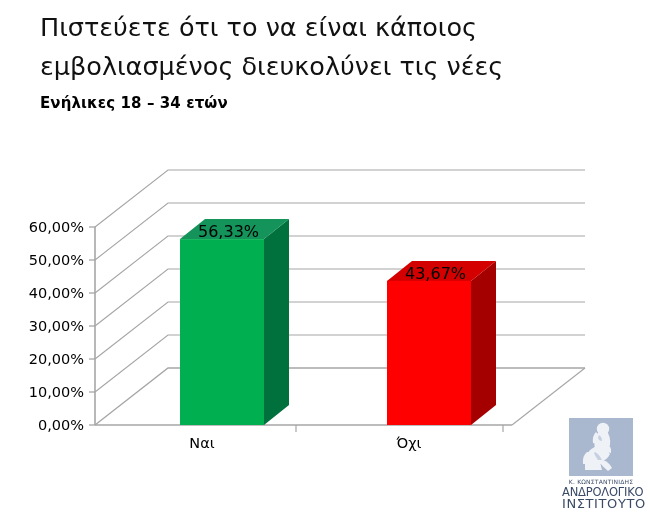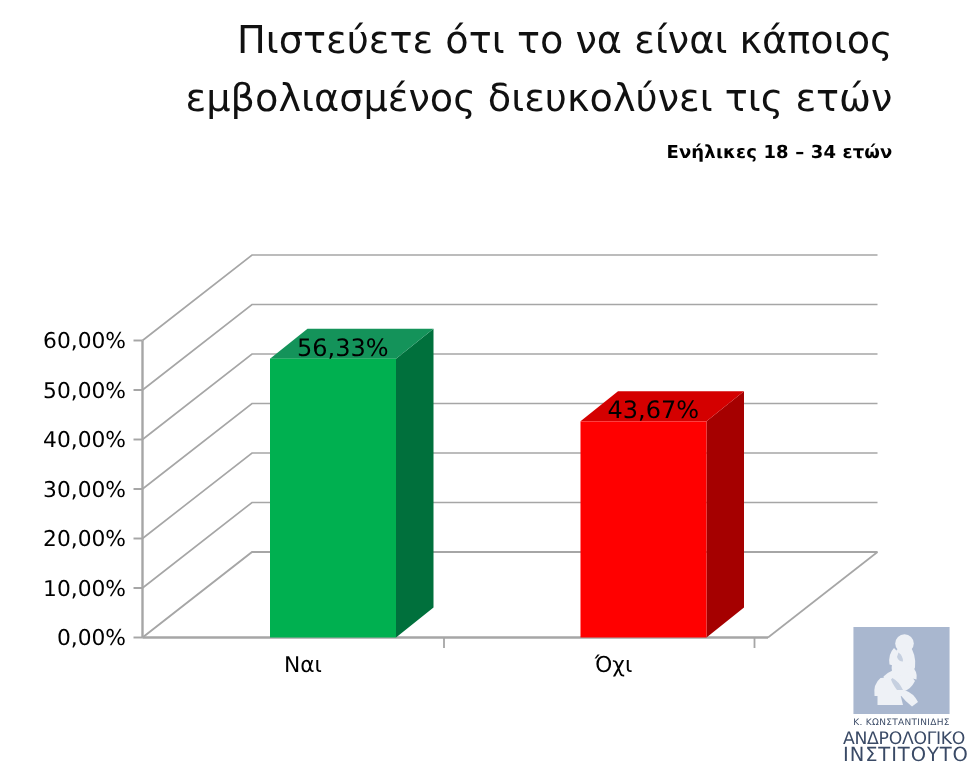--- a/index.html
+++ b/index.html
@@ -12,36 +12,36 @@
     height: 518px;
     position: relative;
     overflow: hidden;
     font-family: "DejaVu Sans", "Liberation Sans", sans-serif;
     color: #000000;
   }
 
   
   #title-block {
     position: absolute;
-    left: 55px;
+    left: 40px;
     top: 8px;
     width: 540px;
-    text-align: right;
+    text-align: left;
   }
   .chart-title-line {
     font-family: "DejaVu Sans", "Liberation Sans", sans-serif;
     font-size: 25.5px;
     font-weight: 400;
     line-height: 39px;
     color: #111111;
     white-space: nowrap;
   }
   #chart-subtitle {
     font-family: "DejaVu Sans", "Liberation Sans", sans-serif;
-    font-size: 12px;
+    font-size: 15px;
     font-weight: 700;
     color: #000000;
     margin-top: 8px;
     letter-spacing: 0.1px;
   }
 
   
   #plot-wrap {
     position: absolute;
     left: 0;
@@ -107,21 +107,21 @@
     color: #3a4a66;
     letter-spacing: 0.6px;
     line-height: 10px;
   }
 </style>
 </head>
 <body>
 
 <div id="title-block">
   <div class="chart-title-line">Πιστεύετε ότι το να είναι κάποιος</div>
-  <div class="chart-title-line">εμβολιασμένος διευκολύνει τις ετών</div>
+  <div class="chart-title-line">εμβολιασμένος διευκολύνει τις νέες</div>
   <div id="chart-subtitle">Ενήλικες 18 – 34 ετών</div>
 </div>
 
 <div id="plot-wrap">
   <svg id="plot-svg" width="650" height="300" viewBox="0 0 650 300">
     <g id="grid-layer">
         <path d="M95 67 L168 10 L585 10" fill="none" stroke="#a6a6a6" stroke-width="1.1"></path>
         <path d="M95 100 L168 43 L585 43" fill="none" stroke="#a6a6a6" stroke-width="1.1"></path>
         <path d="M95 133 L168 76 L585 76" fill="none" stroke="#a6a6a6" stroke-width="1.1"></path>
         <path d="M95 166 L168 109 L585 109" fill="none" stroke="#a6a6a6" stroke-width="1.1"></path>

